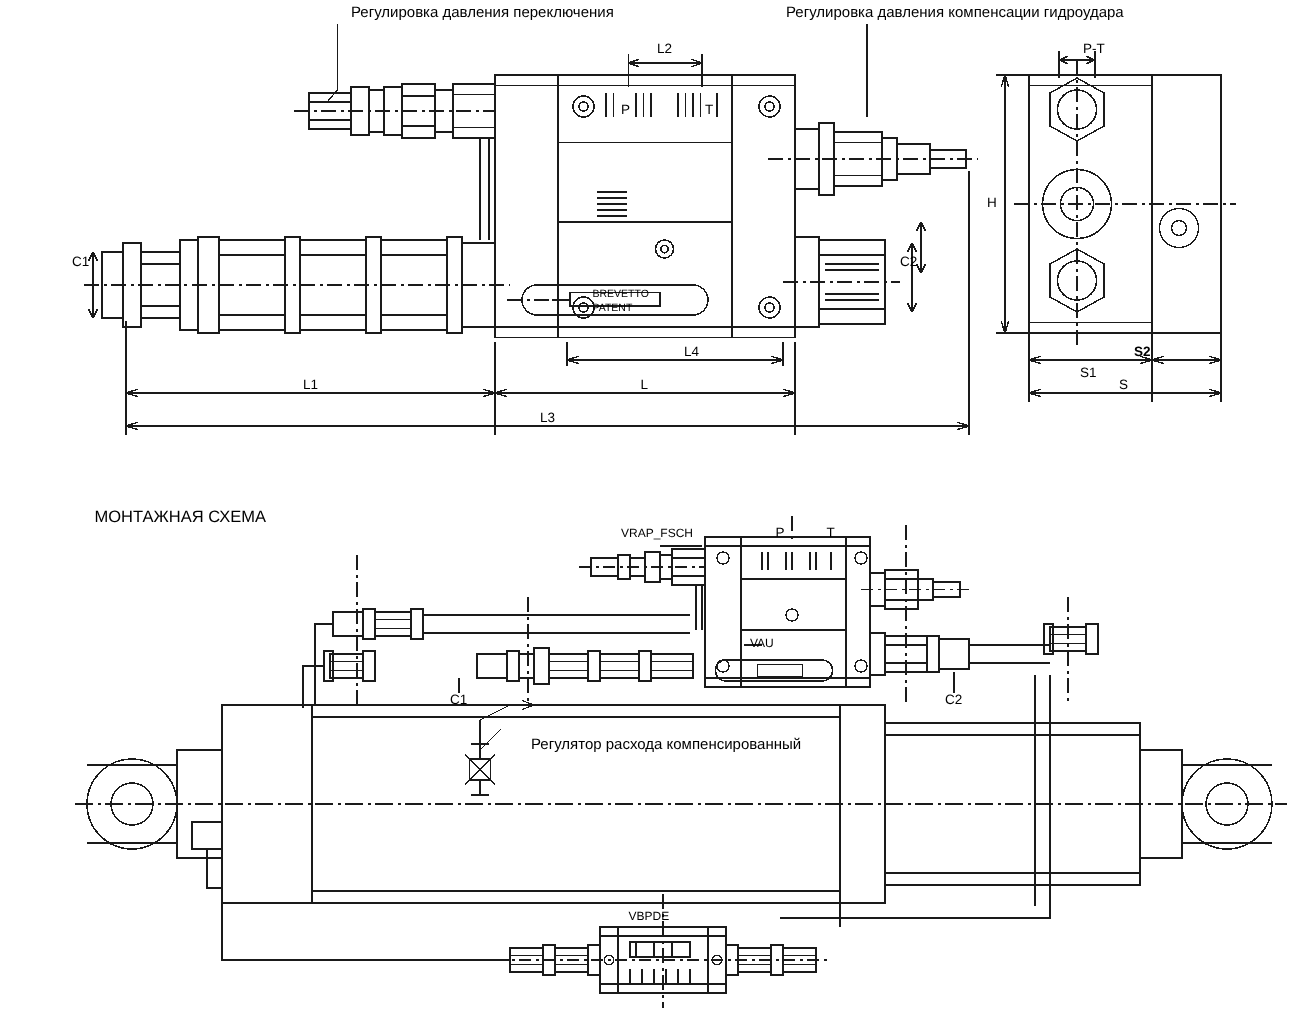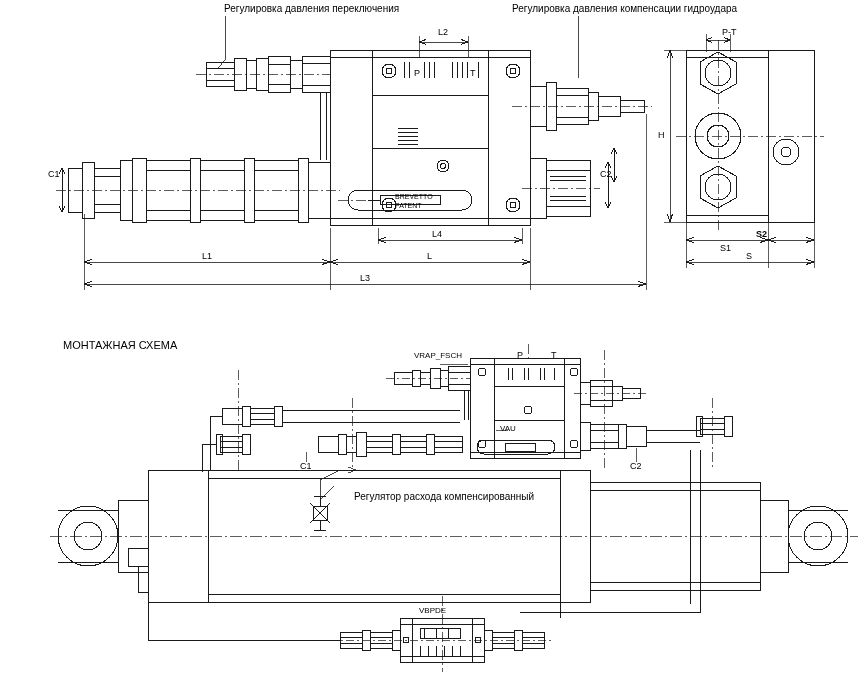--- a/index.html
+++ b/index.html
@@ -407,36 +407,36 @@
 
       <line x1="440" y1="364" x2="468" y2="364" stroke-width="0.7"></line>
 
       <line x1="496" y1="430" x2="508" y2="430" stroke-width="0.7"></line>
 
       <line x1="306" y1="452" x2="306" y2="462" stroke-width="0.7"></line>
       <line x1="636" y1="448" x2="636" y2="462" stroke-width="0.7"></line>
     </g>
   </svg>
 
-  <div class="lbl t10" style="left:224px; top:4px;">Регулировка давления переключения</div>
-  <div class="lbl t10" style="left:512px; top:4px;">Регулировка давления компенсации гидроудара</div>
+  <div class="lbl t10" style="left:234px; top:4px;">Регулировка давления переключения</div>
+  <div class="lbl t10" style="left:524px; top:4px;">Регулировка давления компенсации гидроудара</div>
 
   <div class="lbl t9" style="left:438px; top:28px;">L2</div>
   <div class="lbl t9" style="left:414px; top:69px;">P</div>
   <div class="lbl t9" style="left:470px; top:69px;">T</div>
 
   <div class="lbl t7" style="left:395px; top:193px;">BREVETTO</div>
   <div class="lbl t7" style="left:395px; top:202px;">PATENT</div>
 
   <div class="lbl t9" style="left:48px; top:170px;">C1</div>
   <div class="lbl t9" style="left:600px; top:170px;">C2</div>
 
   <div class="lbl t9" style="left:202px; top:252px;">L1</div>
   <div class="lbl t9" style="left:427px; top:252px;">L</div>
-  <div class="lbl t9" style="left:432px; top:230px;">L4</div>
+  <div class="lbl t9" style="left:456px; top:230px;">L4</div>
   <div class="lbl t9" style="left:360px; top:274px;text-align:right;">L3</div>
 
   <div class="lbl t9" style="left:722px; top:28px;">P-T</div>
   <div class="lbl t9" style="left:658px; top:131px;">H</div>
   <div class="lbl t9" style="left:720px; top:230px;margin-top:14px;">S1</div>
   <div class="lbl t9" style="left:756px; top:230px;font-weight:bold;">S2</div>
   <div class="lbl t9" style="left:746px; top:252px;">S</div>
 
   <div class="lbl t11" style="left:63px; top:340px;">МОНТАЖНАЯ СХЕМА</div>
 

